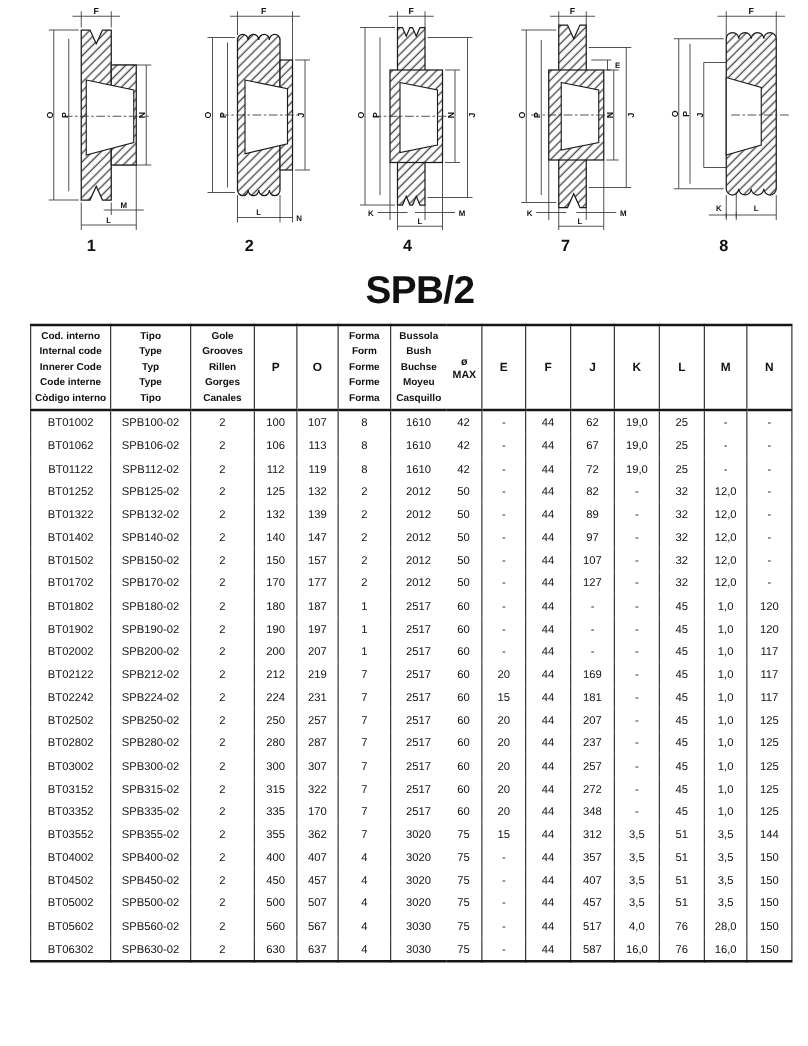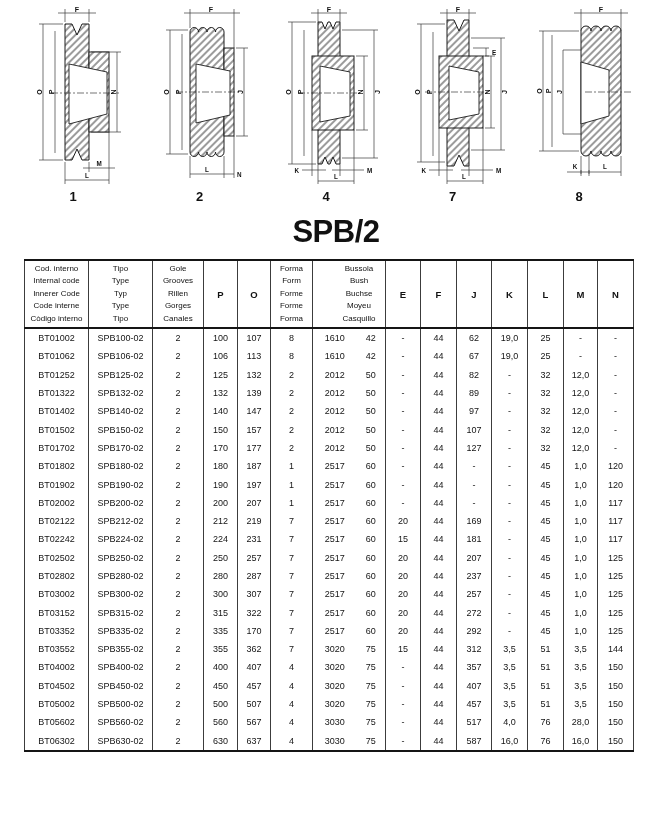--- a/index.html
+++ b/index.html
@@ -17,23 +17,23 @@
   .dim{stroke:#3a3a3a;stroke-width:0.7;fill:none;}
   .cl{stroke:#3a3a3a;stroke-width:0.7;stroke-dasharray:7 2 2 2;}
   
   .title{font-size:31px;font-weight:bold;letter-spacing:-0.5px;margin:12px 0 9px 26px;text-align:center;}
   
   table{border-collapse:collapse;table-layout:fixed;width:609px;margin-left:24px;
         border-top:2.5px solid #151515;border-bottom:2.5px solid #151515;}
   th,td{border-left:1px solid #3c3c3c;border-right:1px solid #3c3c3c;padding:0;
         text-align:center;vertical-align:middle;overflow:hidden;}
   thead th{border-bottom:2.2px solid #151515;height:66px;font-weight:bold;}
-  .stack{font-size:8px;line-height:12.4px;font-weight:normal;}
+  .stack{font-size:8px;line-height:12.4px;font-weight:bold;}
   .letter{font-size:9.5px;font-weight:bold;}
-  .bushwrap{display:flex;align-items:center;height:100%;margin-left:24px;}
+  .bushwrap{display:flex;align-items:center;height:100%;}
   .bushwrap .stack{flex:0 0 44px;}
   .bushwrap .dmax{flex:0 0 29px;font-size:8.5px;line-height:10px;font-weight:bold;}
   tbody td{font-size:9px;height:18.3px;color:#141414;}
   tbody td.pcol{font-weight:normal;}
   .nbr{border-right:none !important;}
   .nbl{border-left:none !important;}
 </style>
 </head>
 <body>
 
@@ -294,20 +294,37 @@
           <td class="nbl">42</td>
           <td>-</td>
           <td>44</td>
           <td>67</td>
           <td>19,0</td>
           <td>25</td>
           <td>-</td>
           <td>-</td>
         </tr>
         <tr>
+          <td>BT01122</td>
+          <td>SPB112-02</td>
+          <td>2</td>
+          <td class="pcol">112</td>
+          <td>119</td>
+          <td>8</td>
+          <td class="nbr">1610</td>
+          <td class="nbl">42</td>
+          <td>-</td>
+          <td>44</td>
+          <td>72</td>
+          <td>19,0</td>
+          <td>25</td>
+          <td>-</td>
+          <td>-</td>
+        </tr>
+        <tr>
           <td>BT01252</td>
           <td>SPB125-02</td>
           <td>2</td>
           <td class="pcol">125</td>
           <td>132</td>
           <td>2</td>
           <td class="nbr">2012</td>
           <td class="nbl">50</td>
           <td>-</td>
           <td>44</td>
@@ -542,21 +559,21 @@
           <td>BT03352</td>
           <td>SPB335-02</td>
           <td>2</td>
           <td class="pcol">335</td>
           <td>170</td>
           <td>7</td>
           <td class="nbr">2517</td>
           <td class="nbl">60</td>
           <td>20</td>
           <td>44</td>
-          <td>292</td>
+          <td>348</td>
           <td>-</td>
           <td>45</td>
           <td>1,0</td>
           <td>125</td>
         </tr>
         <tr>
           <td>BT03552</td>
           <td>SPB355-02</td>
           <td>2</td>
           <td class="pcol">355</td>

